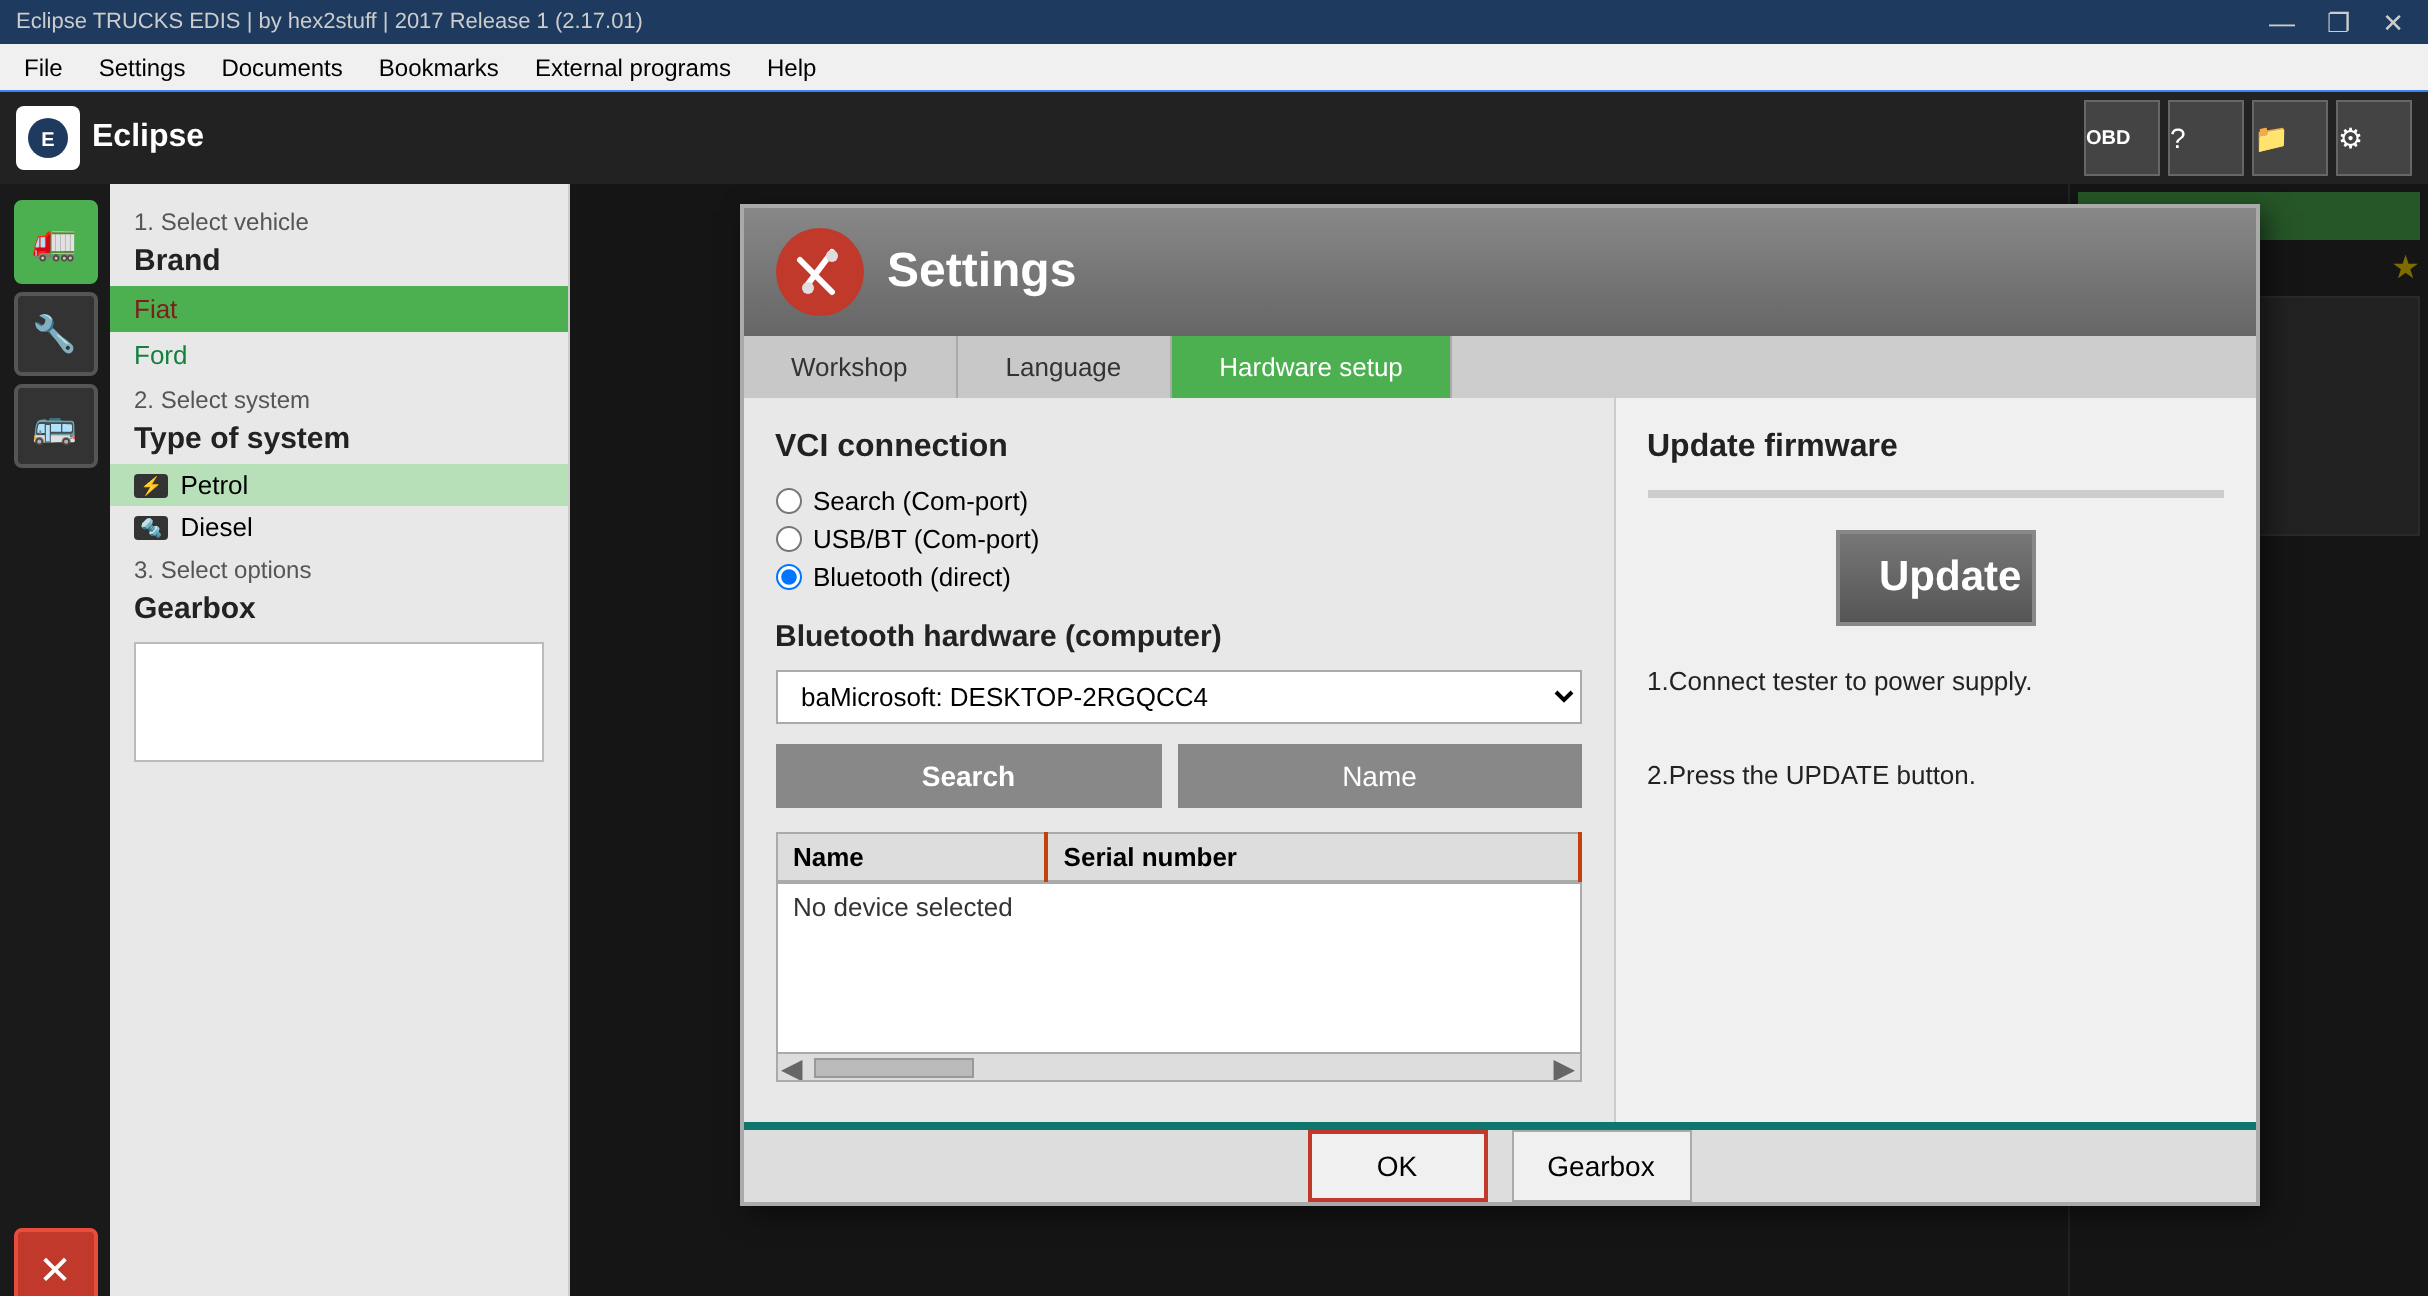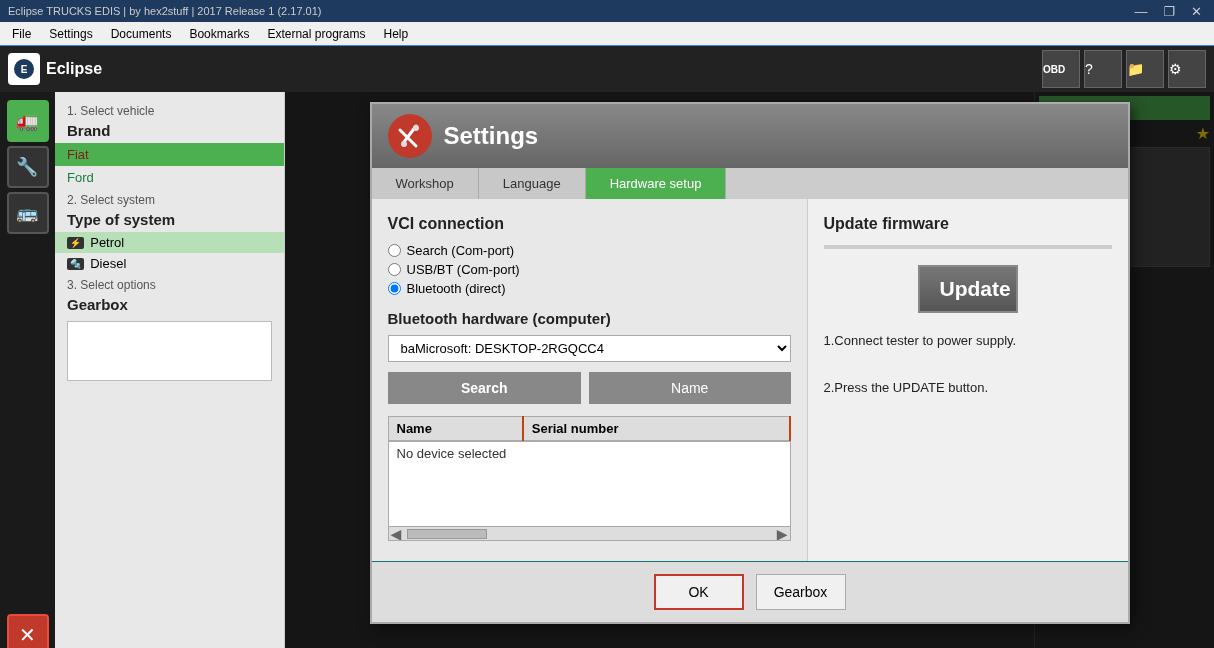--- a/index.html
+++ b/index.html
@@ -256,23 +256,22 @@
     .btn-update {
       display: block; width: 100px; margin: 0 auto 16px auto;
       padding: 10px 20px; background: linear-gradient(to bottom, #777, #555);
       color: white; border: 2px solid #888; cursor: pointer;
       font-size: 21px; font-weight: bold;
     }
     .update-instructions { font-size: 13px; color: #222; line-height: 1.8; }
 
     .modal-footer {
       display: flex; justify-content: center; gap: 12px;
-      padding: 12px;
       background: #ddd;
-      border-top: 1px solid #0f766e;
+      border-top: 4px solid #0f766e;
     }
     .btn-ok {
       width: 90px; padding: 8px; background: #f0f0f0;
       border: 2px solid #c0392b; cursor: pointer; font-size: 14px;
     }
     .btn-cancel {
       width: 90px; padding: 8px; background: #f0f0f0;
       border: 1px solid #aaa; cursor: pointer; font-size: 14px;
     }
     .star-icon { color: #ffd700; font-size: 16px; }

